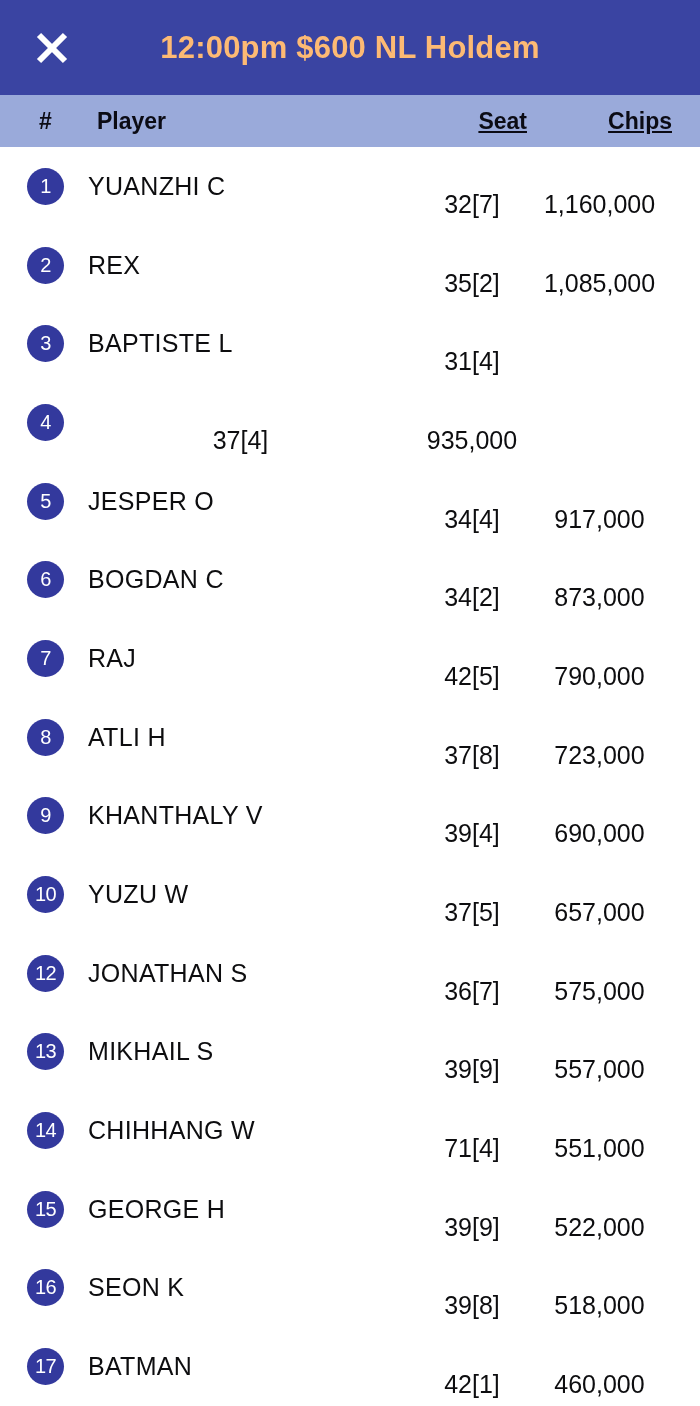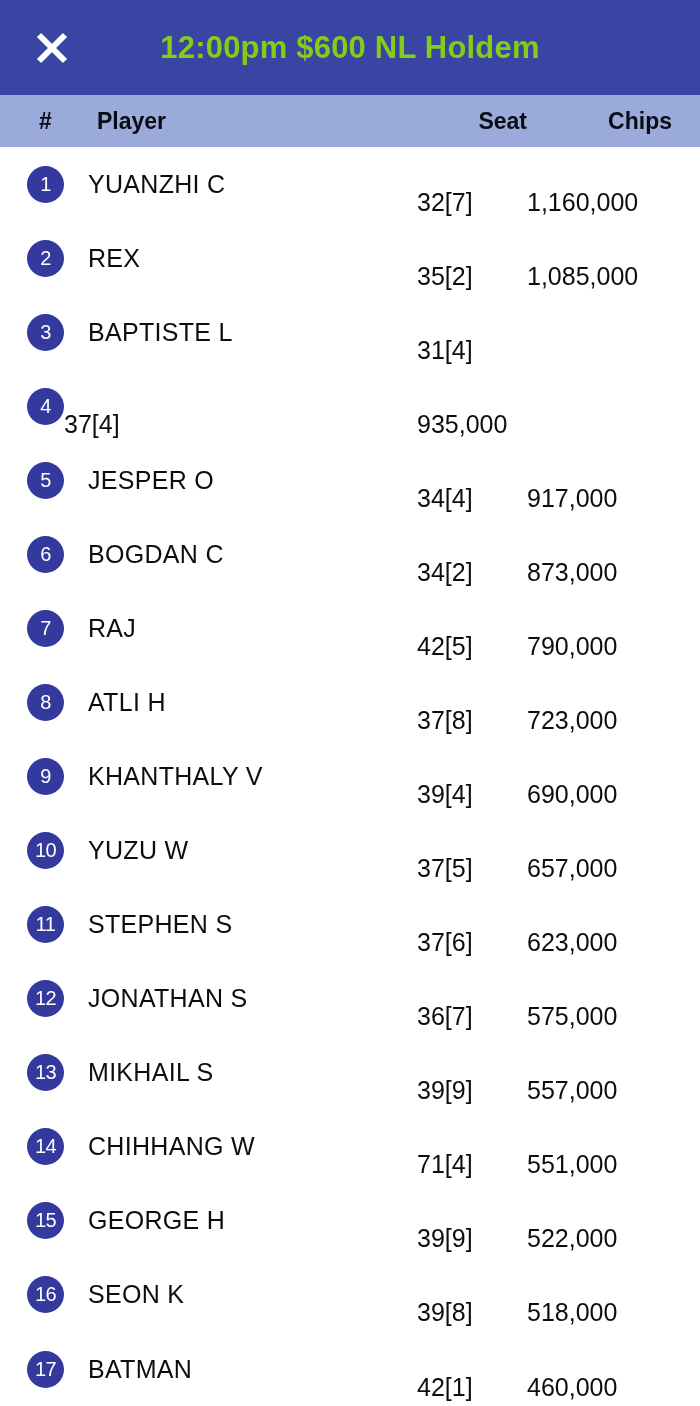--- a/index.html
+++ b/index.html
@@ -22,56 +22,56 @@
     background:var(--appbar);
     display:flex;align-items:center;
   }
   .close-btn{
     position:absolute;left:24px;top:0;height:95px;width:56px;
     display:flex;align-items:center;justify-content:center;
     background:none;border:none;cursor:pointer;
   }
   .appbar-title{
     width:100%;text-align:center;
-    color:#84cc16;font-size:31px;font-weight:600;letter-spacing:.2px;
+    color:#fdba74;font-size:31px;font-weight:600;letter-spacing:.2px;
   }
 
   
   .thead{
     height:52px;flex:0 0 52px;
     background:var(--thead);
     display:grid;
     grid-template-columns:37px 1fr 110px 145px;
     align-items:center;
     padding:0 28px 0 27px;
     font-size:23px;font-weight:600;color:#0b0b14;
   }
   .thead .col-rank{text-align:center;}
   .thead .col-player{padding-left:24px;text-indent:9px;}
-  .thead .col-seat,.thead .col-chips{text-align:right;}
+  .thead .col-seat,.thead .col-chips{text-align:right;text-decoration:underline;}
 
   
   .player-list{flex:1 1 auto;display:flex;flex-direction:column;background:#fff;}
   .row{
     flex:1 1 auto;height:74px;
     display:grid;
     grid-template-columns:37px 1fr 110px 145px;
     align-items:center;
     padding:0 28px 0 27px;
     font-size:25px;color:var(--row-text);
   }
   .badge{
     width:37px;height:37px;border-radius:50%;
     background:var(--badge);
     color:#fff;font-size:20px;font-weight:500;
     display:flex;align-items:center;justify-content:center;
     letter-spacing:-.5px;
   }
   .cell-player{padding-left:24px;letter-spacing:.3px;}
-  .cell-seat,.cell-chips{text-align:left;font-variant-numeric:tabular-nums;margin-top:36px;}
+  .cell-seat,.cell-chips{text-align:center;font-variant-numeric:tabular-nums;margin-top:36px;}
 </style>
 </head>
 <body>
 
 <div class="screen">
 
   <header class="appbar">
     <button class="close-btn" aria-label="Close">
       <span style="display:flex;">
         <svg width="34" height="34" viewBox="0 0 34 34">
@@ -152,26 +152,20 @@
       <div class="cell-chips">690,000</div>
     </div>
 
     <div class="row">
       <div class="badge">10</div>
       <div class="cell-player">YUZU W</div>
       <div class="cell-seat">37[5]</div>
       <div class="cell-chips">657,000</div>
     </div>
 
-    <div class="row">
-      <div class="badge">11</div>
-      <div class="cell-player">STEPHEN S</div>
-      <div class="cell-seat">37[6]</div>
-      <div class="cell-chips">623,000</div>
-    </div>
 
     <div class="row">
       <div class="badge">12</div>
       <div class="cell-player">JONATHAN S</div>
       <div class="cell-seat">36[7]</div>
       <div class="cell-chips">575,000</div>
     </div>
 
     <div class="row">
       <div class="badge">13</div>

